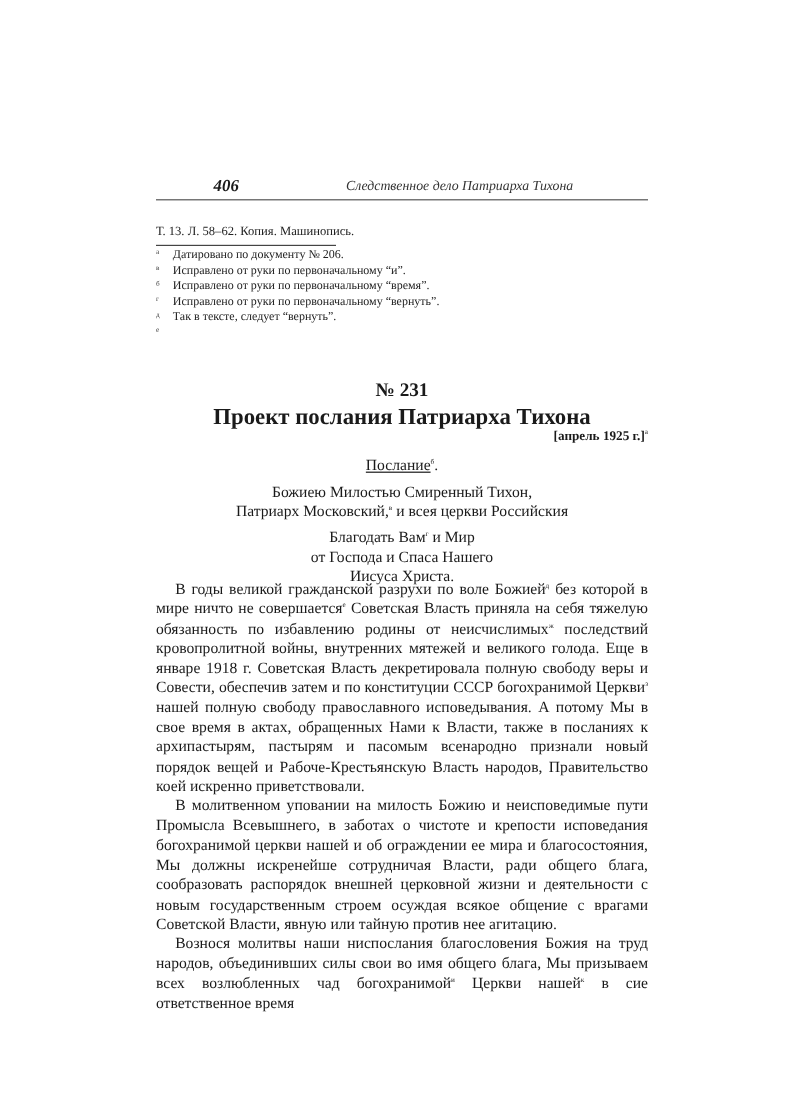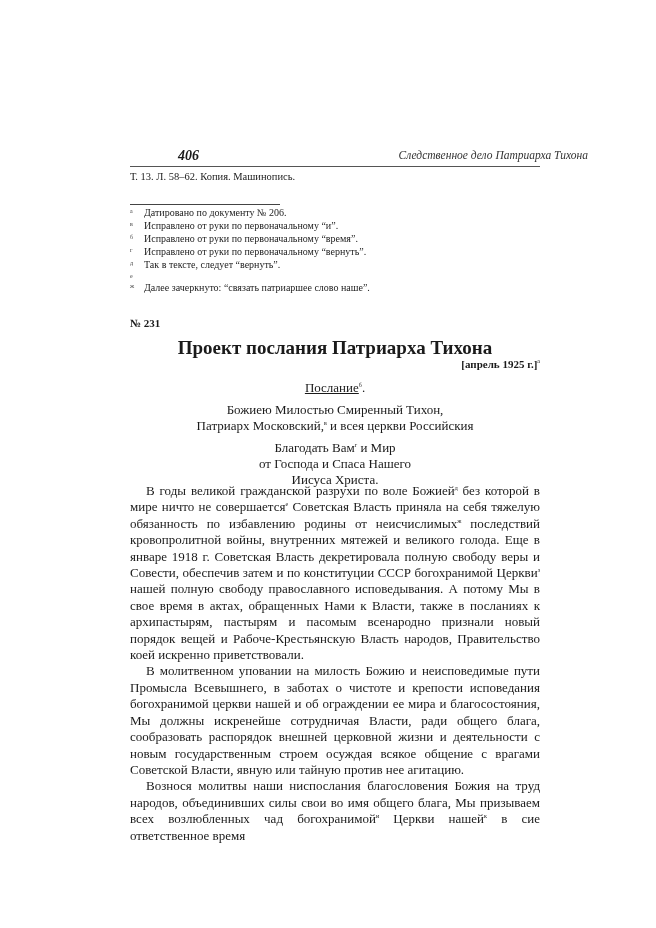--- a/index.html
+++ b/index.html
@@ -1,28 +1,28 @@
 <!DOCTYPE html>
 <html><head>
 <meta charset="utf-8">
 <style>
   html, body { margin: 0; padding: 0; background: #ffffff; }
   body { width: 656px; height: 928px; position: relative; overflow: hidden;
          font-family: "Liberation Serif", "DejaVu Serif", serif; color: #1a1a1a; }
   .page { position: absolute; left: 130px; top: 0; width: 410px; }
   .running-head { position: absolute; top: 148px; left: 0; width: 410px; height: 18px; margin-left: 48px; }
   .page-number { position: absolute; left: 0; top: 0; font-weight: bold; font-style: italic; font-size: 14px; }
-  .running-title { position: absolute; left: 0; width: 410px; top: 1px; text-align: right; font-style: italic; font-size: 11.5px; color: #333; }
+  .running-title { position: absolute; left: 0; width: 410px; top: 1px; text-align: center; font-style: italic; font-size: 11.5px; color: #333; }
   .head-rule { position: absolute; top: 166px; left: 0; width: 410px; height: 1px; background: #555; }
-  .source-line { position: absolute; top: 171px; left: 0; font-size: 10.5px; color: #222; }
+  .source-line { position: absolute; top: 188px; left: 0; font-size: 10.5px; color: #222; }
   .fn-rule { position: absolute; top: 204px; left: 0; width: 150px; height: 1px; background: #444; }
   .footnotes { position: absolute; top: 206px; left: 0; width: 410px; font-size: 10px; line-height: 13px; color: #222; }
   .footnote { display: flex; }
   .fn-mark { width: 14px; flex: none; font-size: 6px; line-height: 10px; color: #444; }
-  .doc-number { position: absolute; top: 317px; left: 0; width: 410px; font-weight: bold; font-size: 11px; }
+  .doc-number { position: absolute; top: 317px; left: 0; width: 410px; text-align: center; font-weight: bold; font-size: 16px; }
   .doc-title { position: absolute; top: 337px; left: 0; width: 410px; text-align: center; font-weight: bold; font-size: 19px; }
   .doc-date { position: absolute; top: 358px; right: 0; font-weight: bold; font-size: 11px; }
   sup { font-size: 6px; vertical-align: 5px; line-height: 0; font-weight: normal; }
   .salutation { position: absolute; top: 380px; left: 0; width: 410px; text-align: center; font-size: 13px; line-height: 16px; }
   .salutation .title-word { text-decoration: underline; }
   .salutation p { margin: 0 0 6px 0; }
   .body-text { position: absolute; top: 483px; left: 0; width: 410px; font-size: 13px; line-height: 16.4px; text-align: justify; }
   .body-text p { margin: 0; text-indent: 16px; hyphens: manual; }
 </style>
 </head>
@@ -56,24 +56,20 @@
         <span class="fn-mark">г</span>
         <span>Исправлено от руки по первоначальному “вернуть”.</span>
       </div>
     <div class="footnote">
         <span class="fn-mark">д</span>
         <span>Так в тексте, следует “вернуть”.</span>
       </div>
     <div class="footnote">
         <span class="fn-mark">е</span>
       </div>
-    <div class="footnote">
-        <span class="fn-mark">ж</span>
-        <span>Далее зачеркнуто: “связать патриаршее слово наше”.</span>
-      </div>
   </div>
 
   <div class="doc-number">№ 231</div>
   <div class="doc-title">Проект послания Патриарха Тихона</div>
   <div class="doc-date"><span>[апрель 1925 г.]</span><sup>а</sup></div>
 
   <div class="salutation">
     <p><span class="title-word">Послание</span><sup>б</sup><span>.</span></p>
     <p>
       <span>Божиею Милостью Смиренный Тихон,</span><br>

